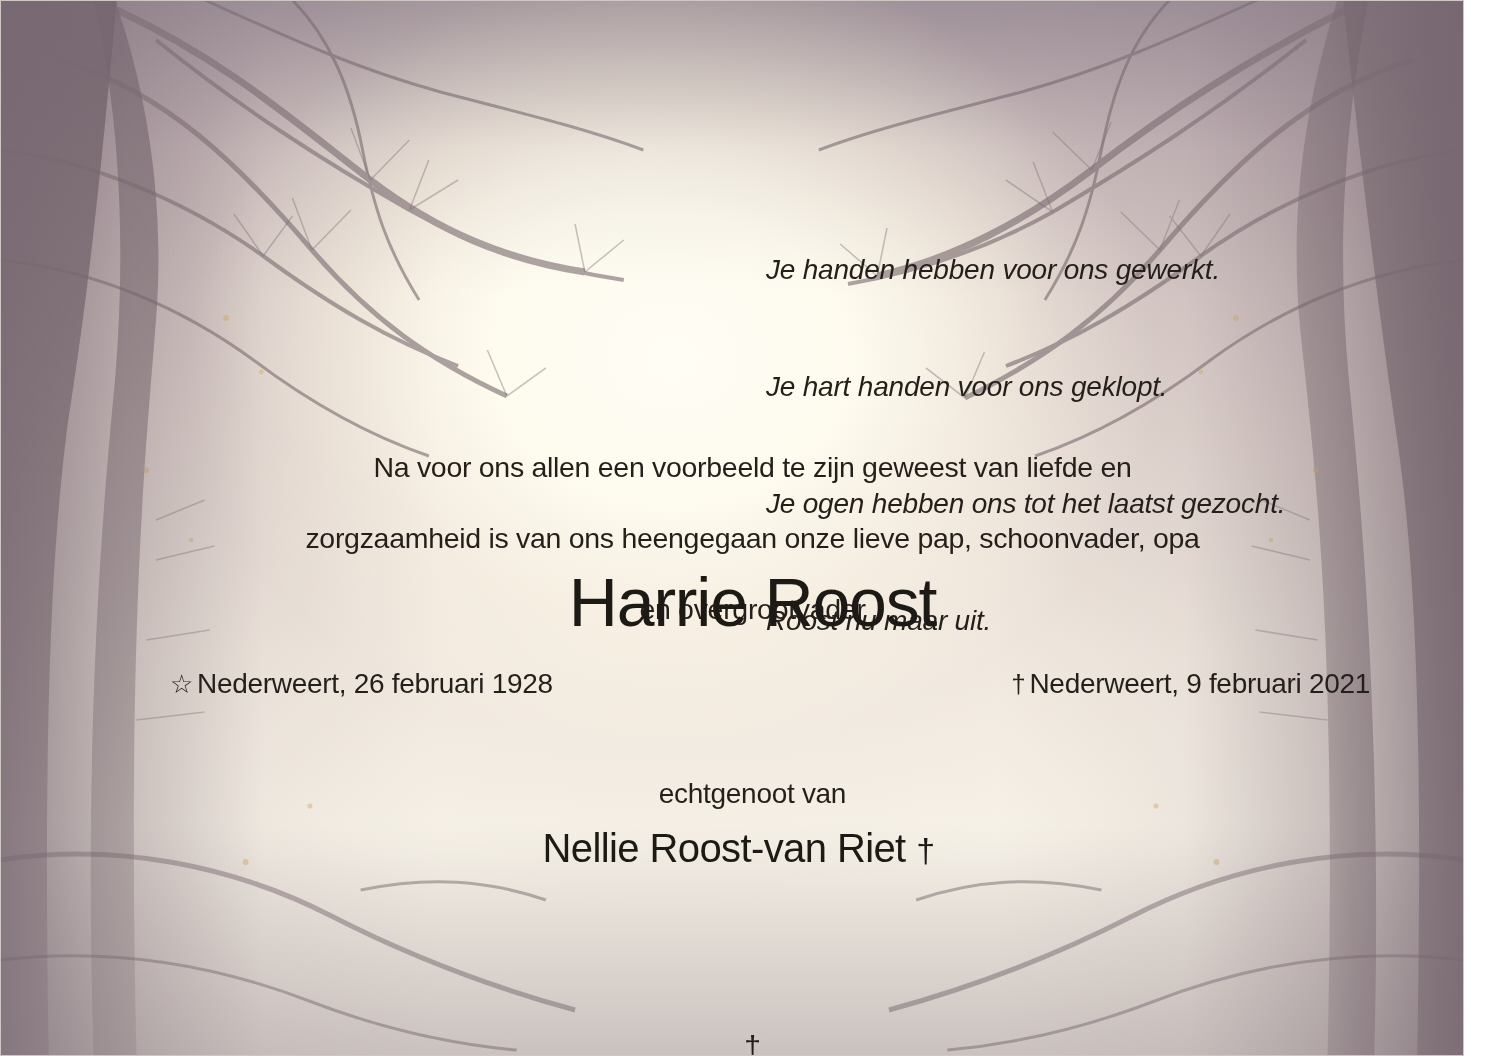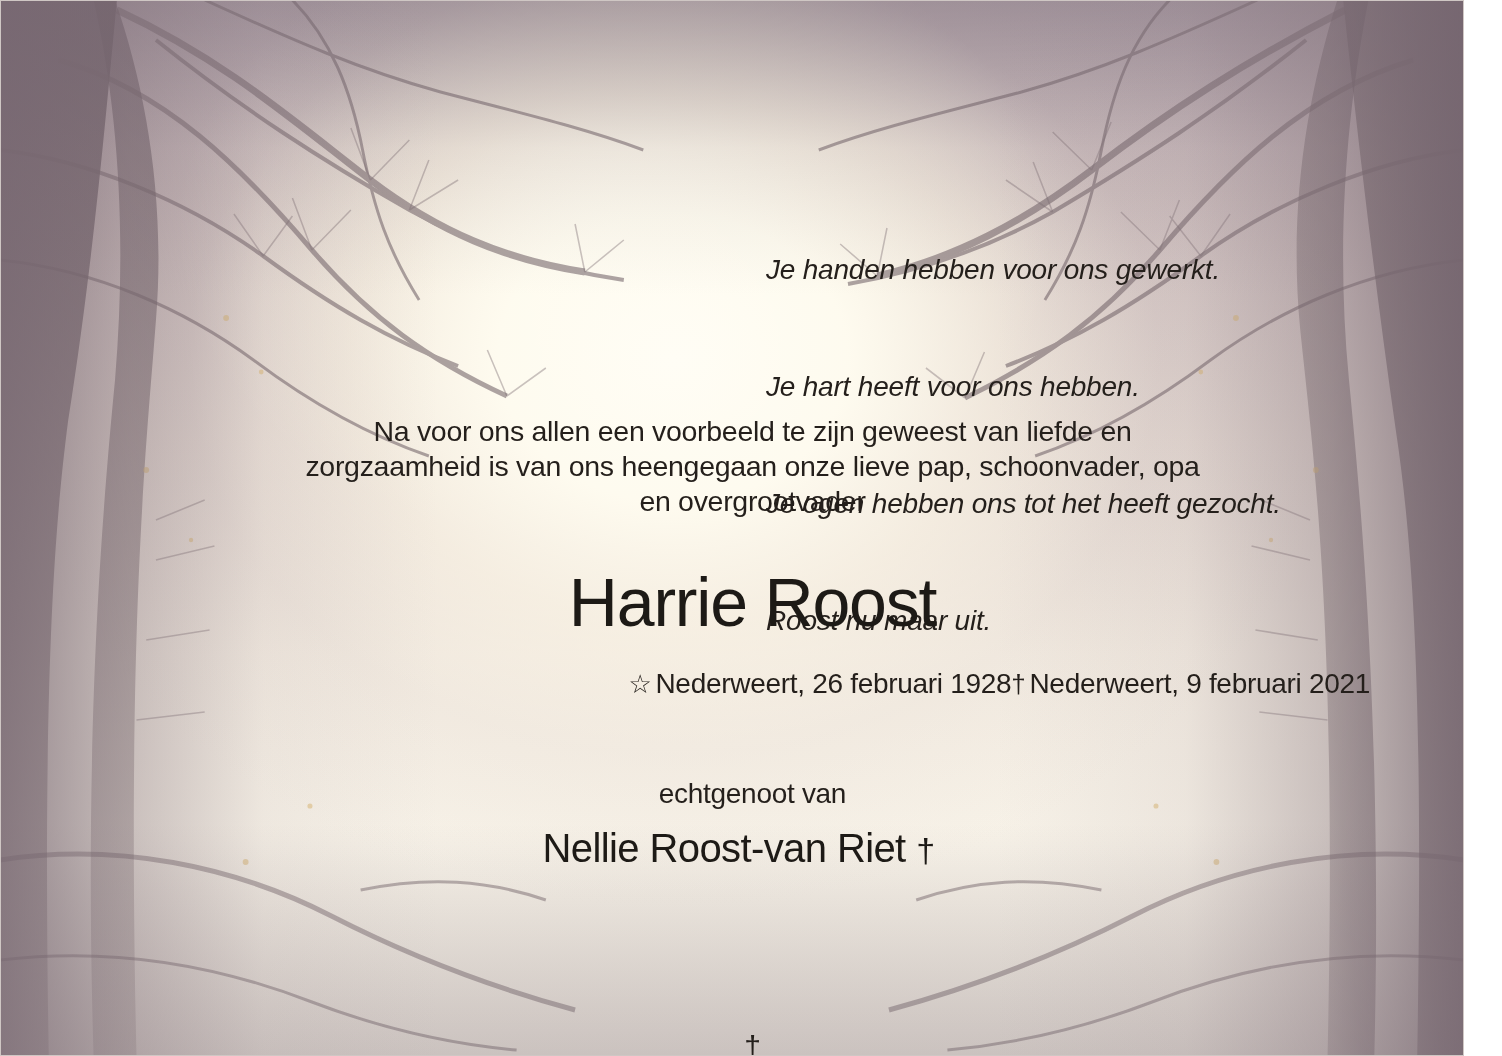--- a/index.html
+++ b/index.html
@@ -67,41 +67,41 @@
     position: absolute;
     left: 190px;
     top: 414px;
     width: 1125px;
     text-align: center;
     font-size: 28.5px;
     line-height: 35px;
     letter-spacing: -0.3px;
     color: #241f1b;
   }
-  .intro .line { display: block; }
+  .intro .line { display: block; margin-top: 36px; }
 
   .name {
     position: absolute;
     left: 190px;
     top: 560px;
     width: 1125px;
     text-align: center;
     font-size: 68px;
     line-height: 84px;
     letter-spacing: -1.2px;
     color: #1d1a16;
   }
 
   .dates {
     position: absolute;
     left: 170px;
     top: 668px;
     width: 1200px;
     display: flex;
-    justify-content: flex-end;
+    justify-content: space-between;
     align-items: baseline;
     font-size: 28px;
     letter-spacing: -0.3px;
     color: #241f1b;
   }
   .dates .birth { white-space: nowrap; }
   .dates .death { white-space: nowrap; }
   .sym { font-size: 26px; padding-right: 4px; }
 
   .spouse-label {
@@ -229,22 +229,22 @@
       </g>
     </svg>
   </div>
 
   <div class="bg-vignette"></div>
 
   <div class="content">
 
     <div class="poem">
       <span class="line">Je handen hebben voor ons gewerkt.</span>
-      <span class="line">Je hart heeft voor ons hebben.</span>
-      <span class="line">Je ogen hebben ons tot het heeft gezocht.</span>
+      <span class="line">Je hart handen voor ons geklopt.</span>
+      <span class="line">Je ogen hebben ons tot het laatst gezocht.</span>
       <span class="line">Roost nu maar uit.</span>
     </div>
 
     <div class="intro">
       <span class="line">Na voor ons allen een voorbeeld te zijn geweest van liefde en</span>
       <span class="line">zorgzaamheid is van ons heengegaan onze lieve pap, schoonvader, opa</span>
       <span class="line">en overgrootvader</span>
     </div>
 
     <div class="name">Harrie Roost</div>

